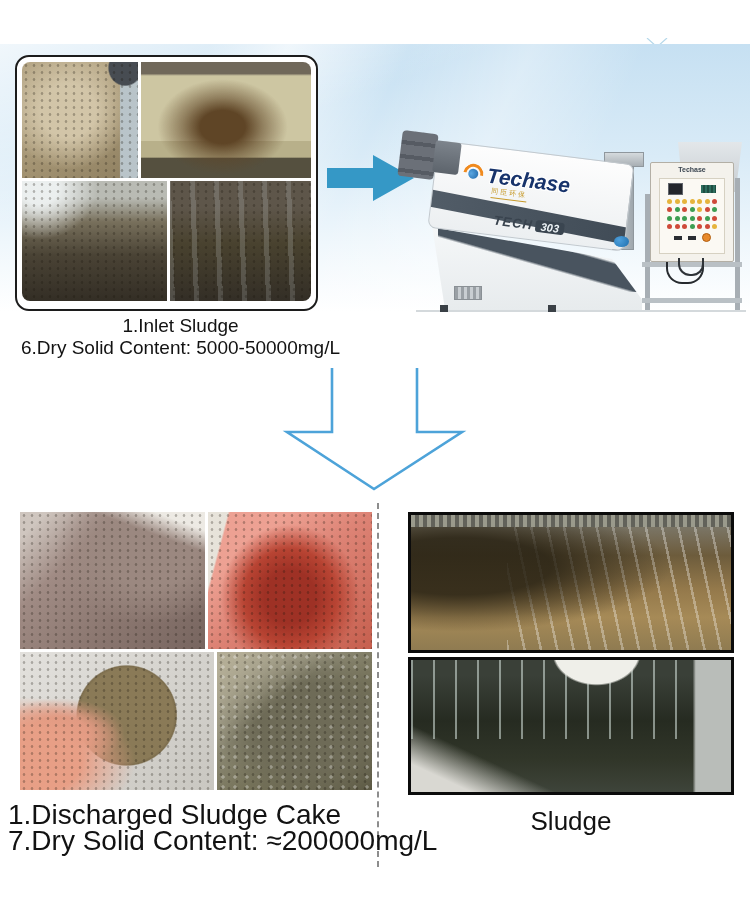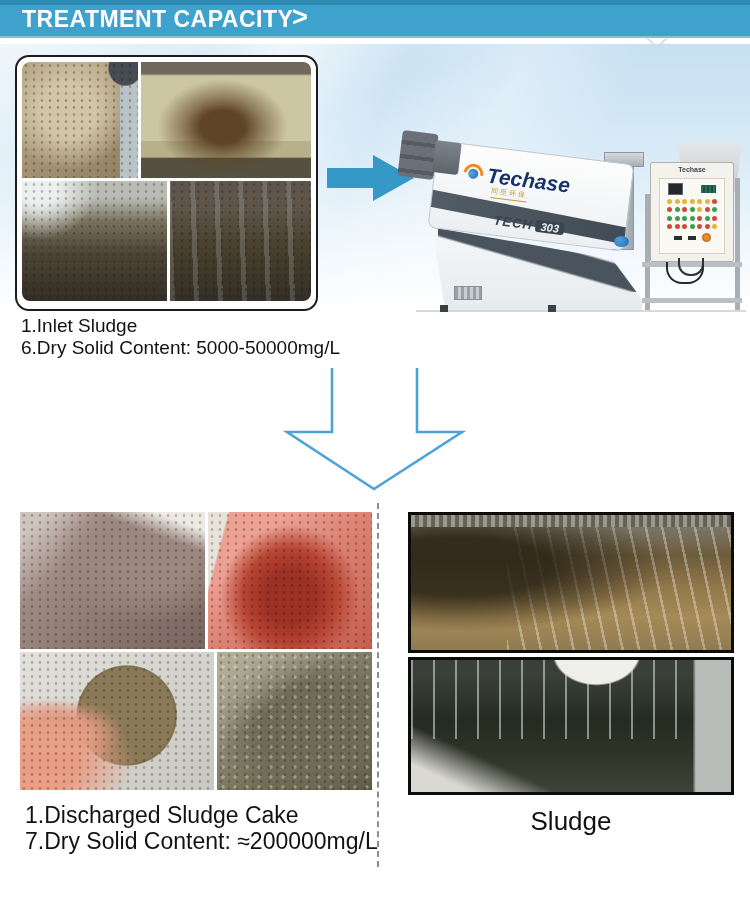--- a/index.html
+++ b/index.html
@@ -128,22 +128,22 @@
   .dot{width:5px;height:5px;border-radius:50%;display:block;}
   .m-foot{display:flex;gap:6px;align-items:center;justify-content:center;margin-top:4px;}
   .m-foot .sw{width:8px;height:4px;background:#2a2e33;}
   .m-foot .ob{width:7px;height:7px;border-radius:50%;background:#e8892a;border:1px solid #b05e10;}
   .m-cable{position:absolute;left:268px;top:136px;width:34px;height:20px;
        border:2.5px solid #262a2e;border-top:none;border-radius:0 0 16px 16px;}
   .m-cable::after{content:"";position:absolute;left:10px;top:-4px;width:22px;height:16px;
        border:2px solid #2e3338;border-top:none;border-radius:0 0 12px 12px;}
 
   
-  .inlet-notes{position:absolute;left:21px;top:315px;font-size:19px;line-height:21.5px;}
-  .outlet-notes{position:absolute;left:25px;top:802px;font-size:23px;line-height:26px;}
+  .inlet-notes{position:absolute;left:21px;top:315px;font-size:19px;line-height:21.5px;text-align:center;}
+  .outlet-notes{position:absolute;left:8px;top:802px;font-size:28px;line-height:26px;}
 
   
   .down-arrow{position:absolute;left:278px;top:364px;width:194px;height:130px;}
   .down-arrow path{fill:none;stroke:var(--c-down-arrow,#4da3d9);stroke-width:2.6;}
 
   
   .collage-bottom{position:absolute;left:20px;top:512px;width:352px;height:281px;}
   .cb-row1{height:137px;display:flex;gap:3px;margin-bottom:3px;}
   .cb-row2{height:138px;display:flex;gap:3px;}
   .cb-row1 .c1{width:52.5%;} .cb-row1 .c2{flex:1;}
@@ -187,24 +187,20 @@
         linear-gradient(180deg,#3a4038 0 12%,#262b21 46%,#313629 76%,#3e443a);
        background-size:100% 100%,100% 100%,100% 60%,100% 100%,100% 100%;
        background-position:center,center,top,center,center;background-repeat:no-repeat;}
   .filtrate-caption{position:absolute;left:408px;top:806px;width:326px;text-align:center;font-size:26px;}
 </style>
 </head>
 <body>
 
 <div class="stage">
 
-  <div class="bar">
-    <span class="bar-title">TREATMENT CAPACITY</span>
-    <span class="bar-chevron">&gt;</span>
-  </div>
   <svg class="notch" viewBox="0 0 24 11">
       <path d="M2,0 L12,9 L22,0"></path>
     </svg>
 
   <div class="sky"></div>
 
   <div class="collage-top">
     <div class="ct-row1">
       <div class="ph c1 p-inlet1 tex"></div>
       <div class="ph c2 p-inlet2"></div>

